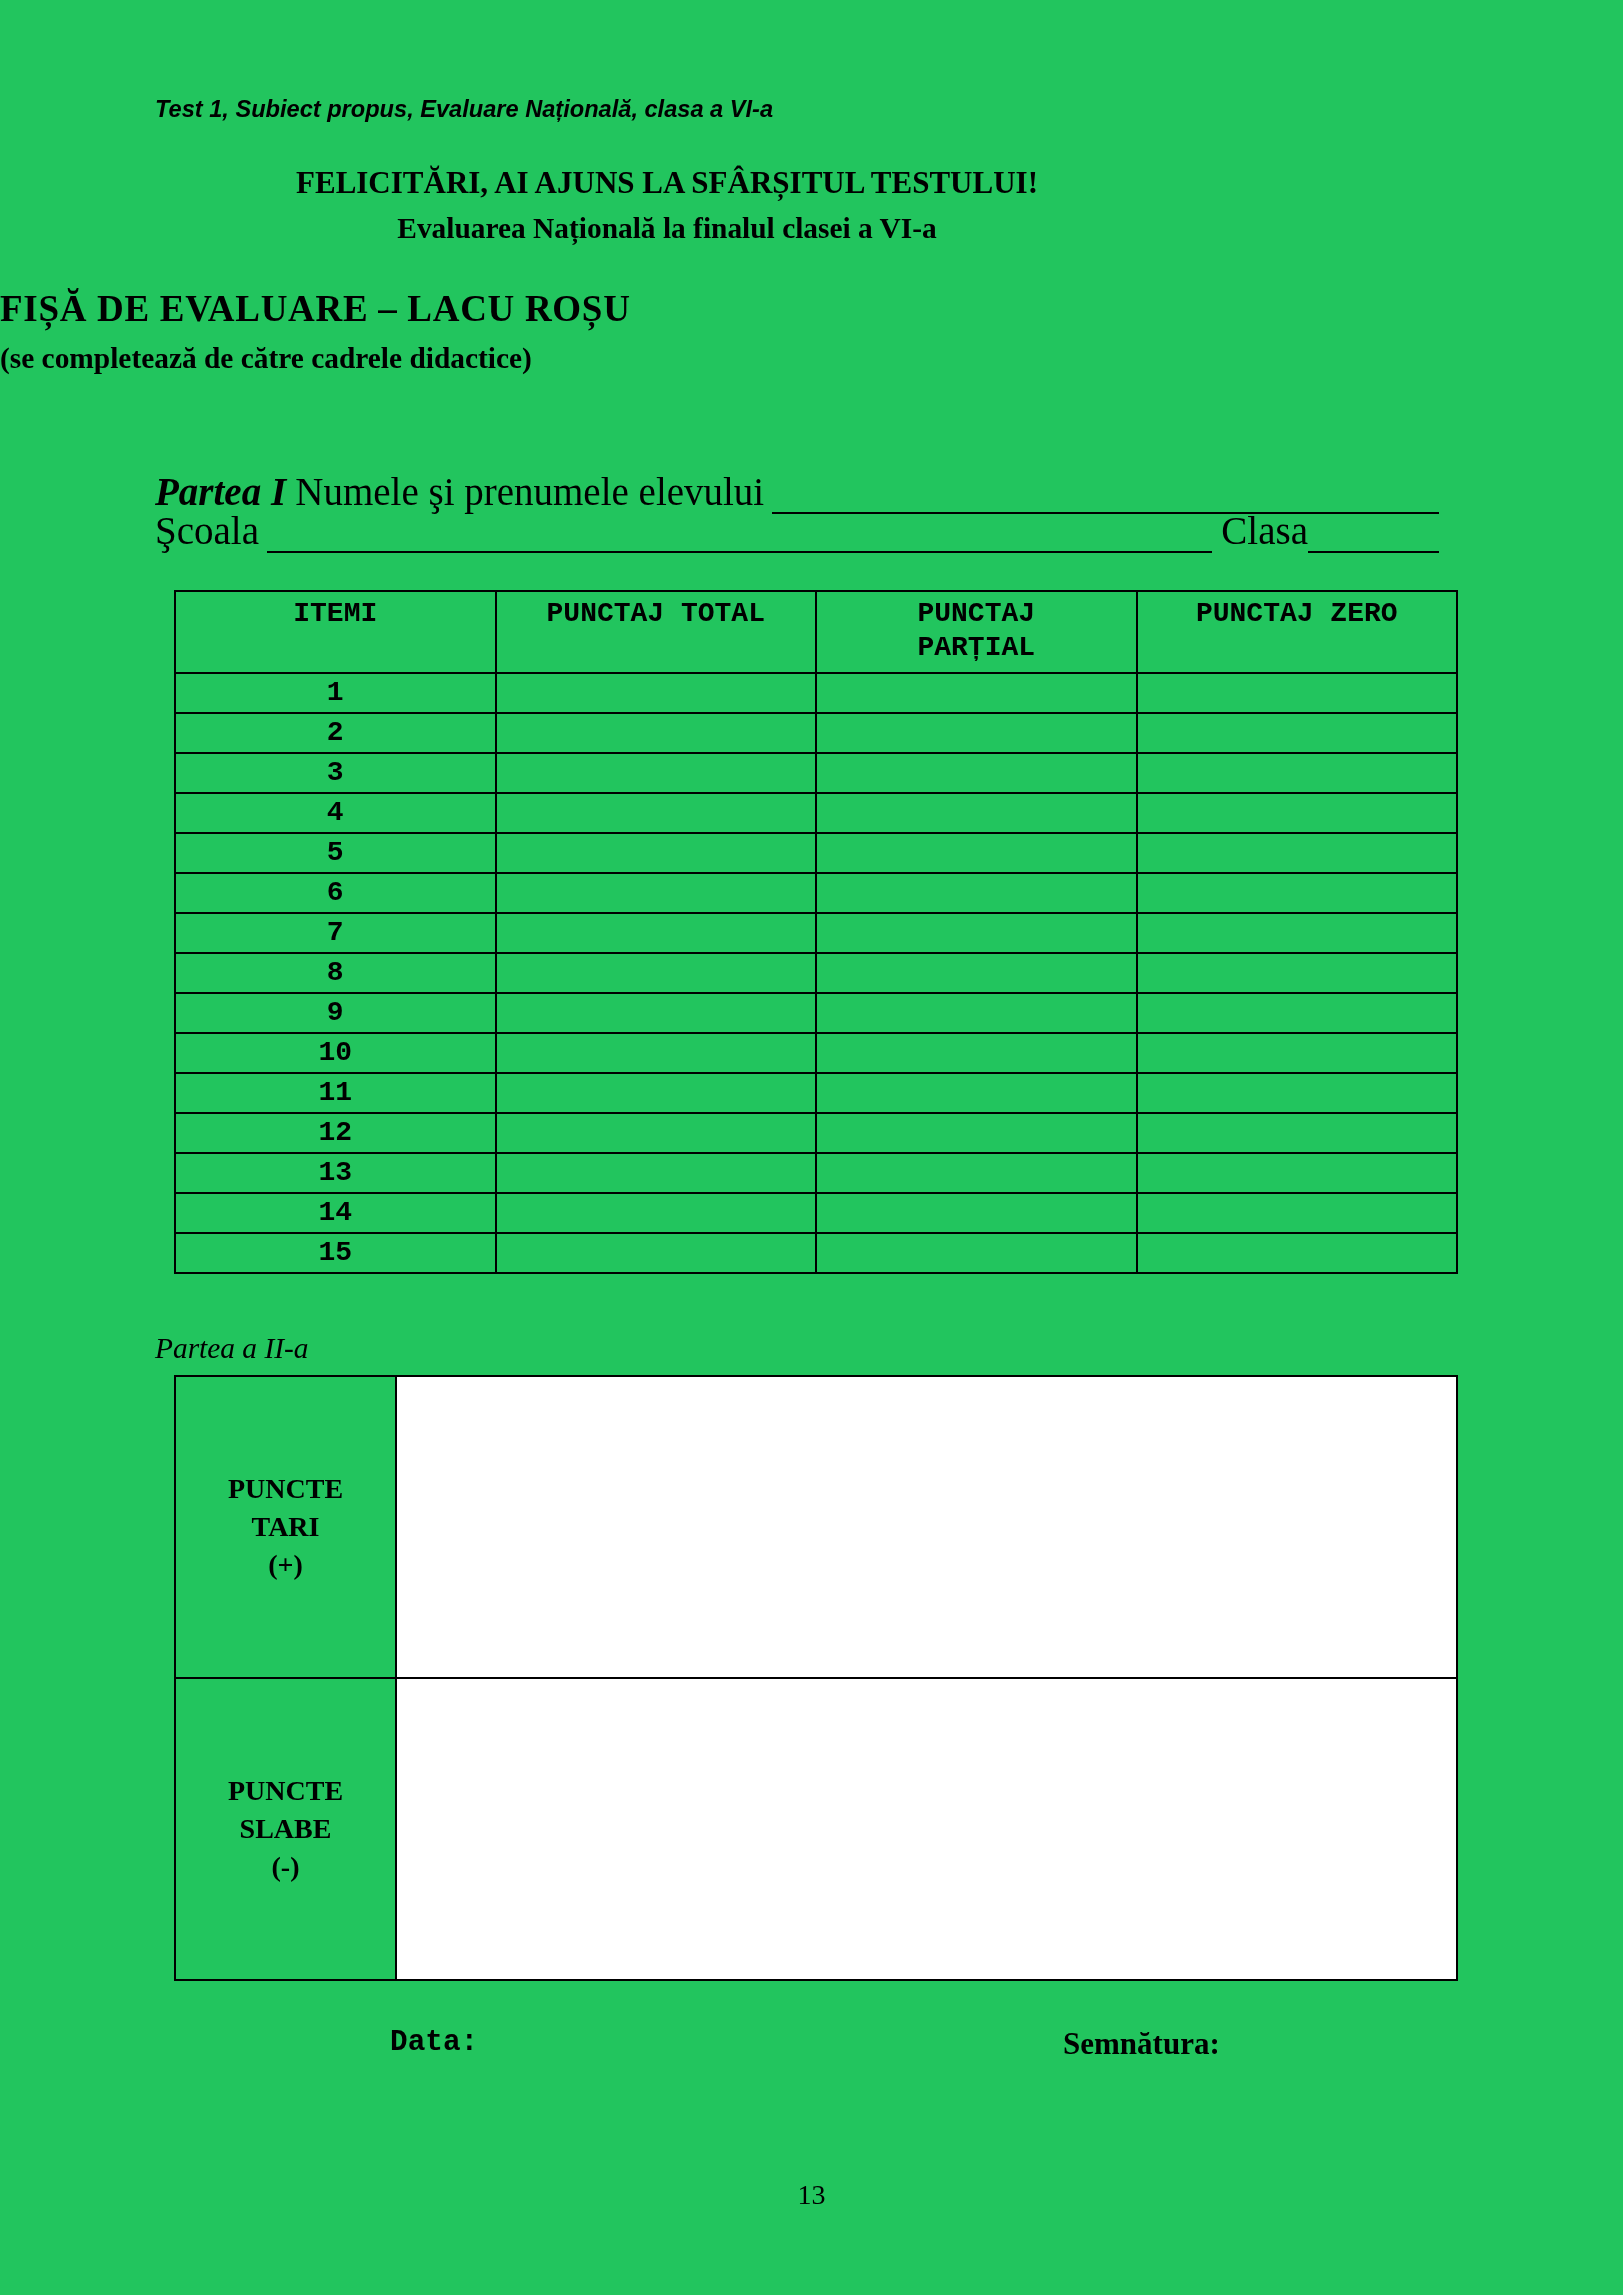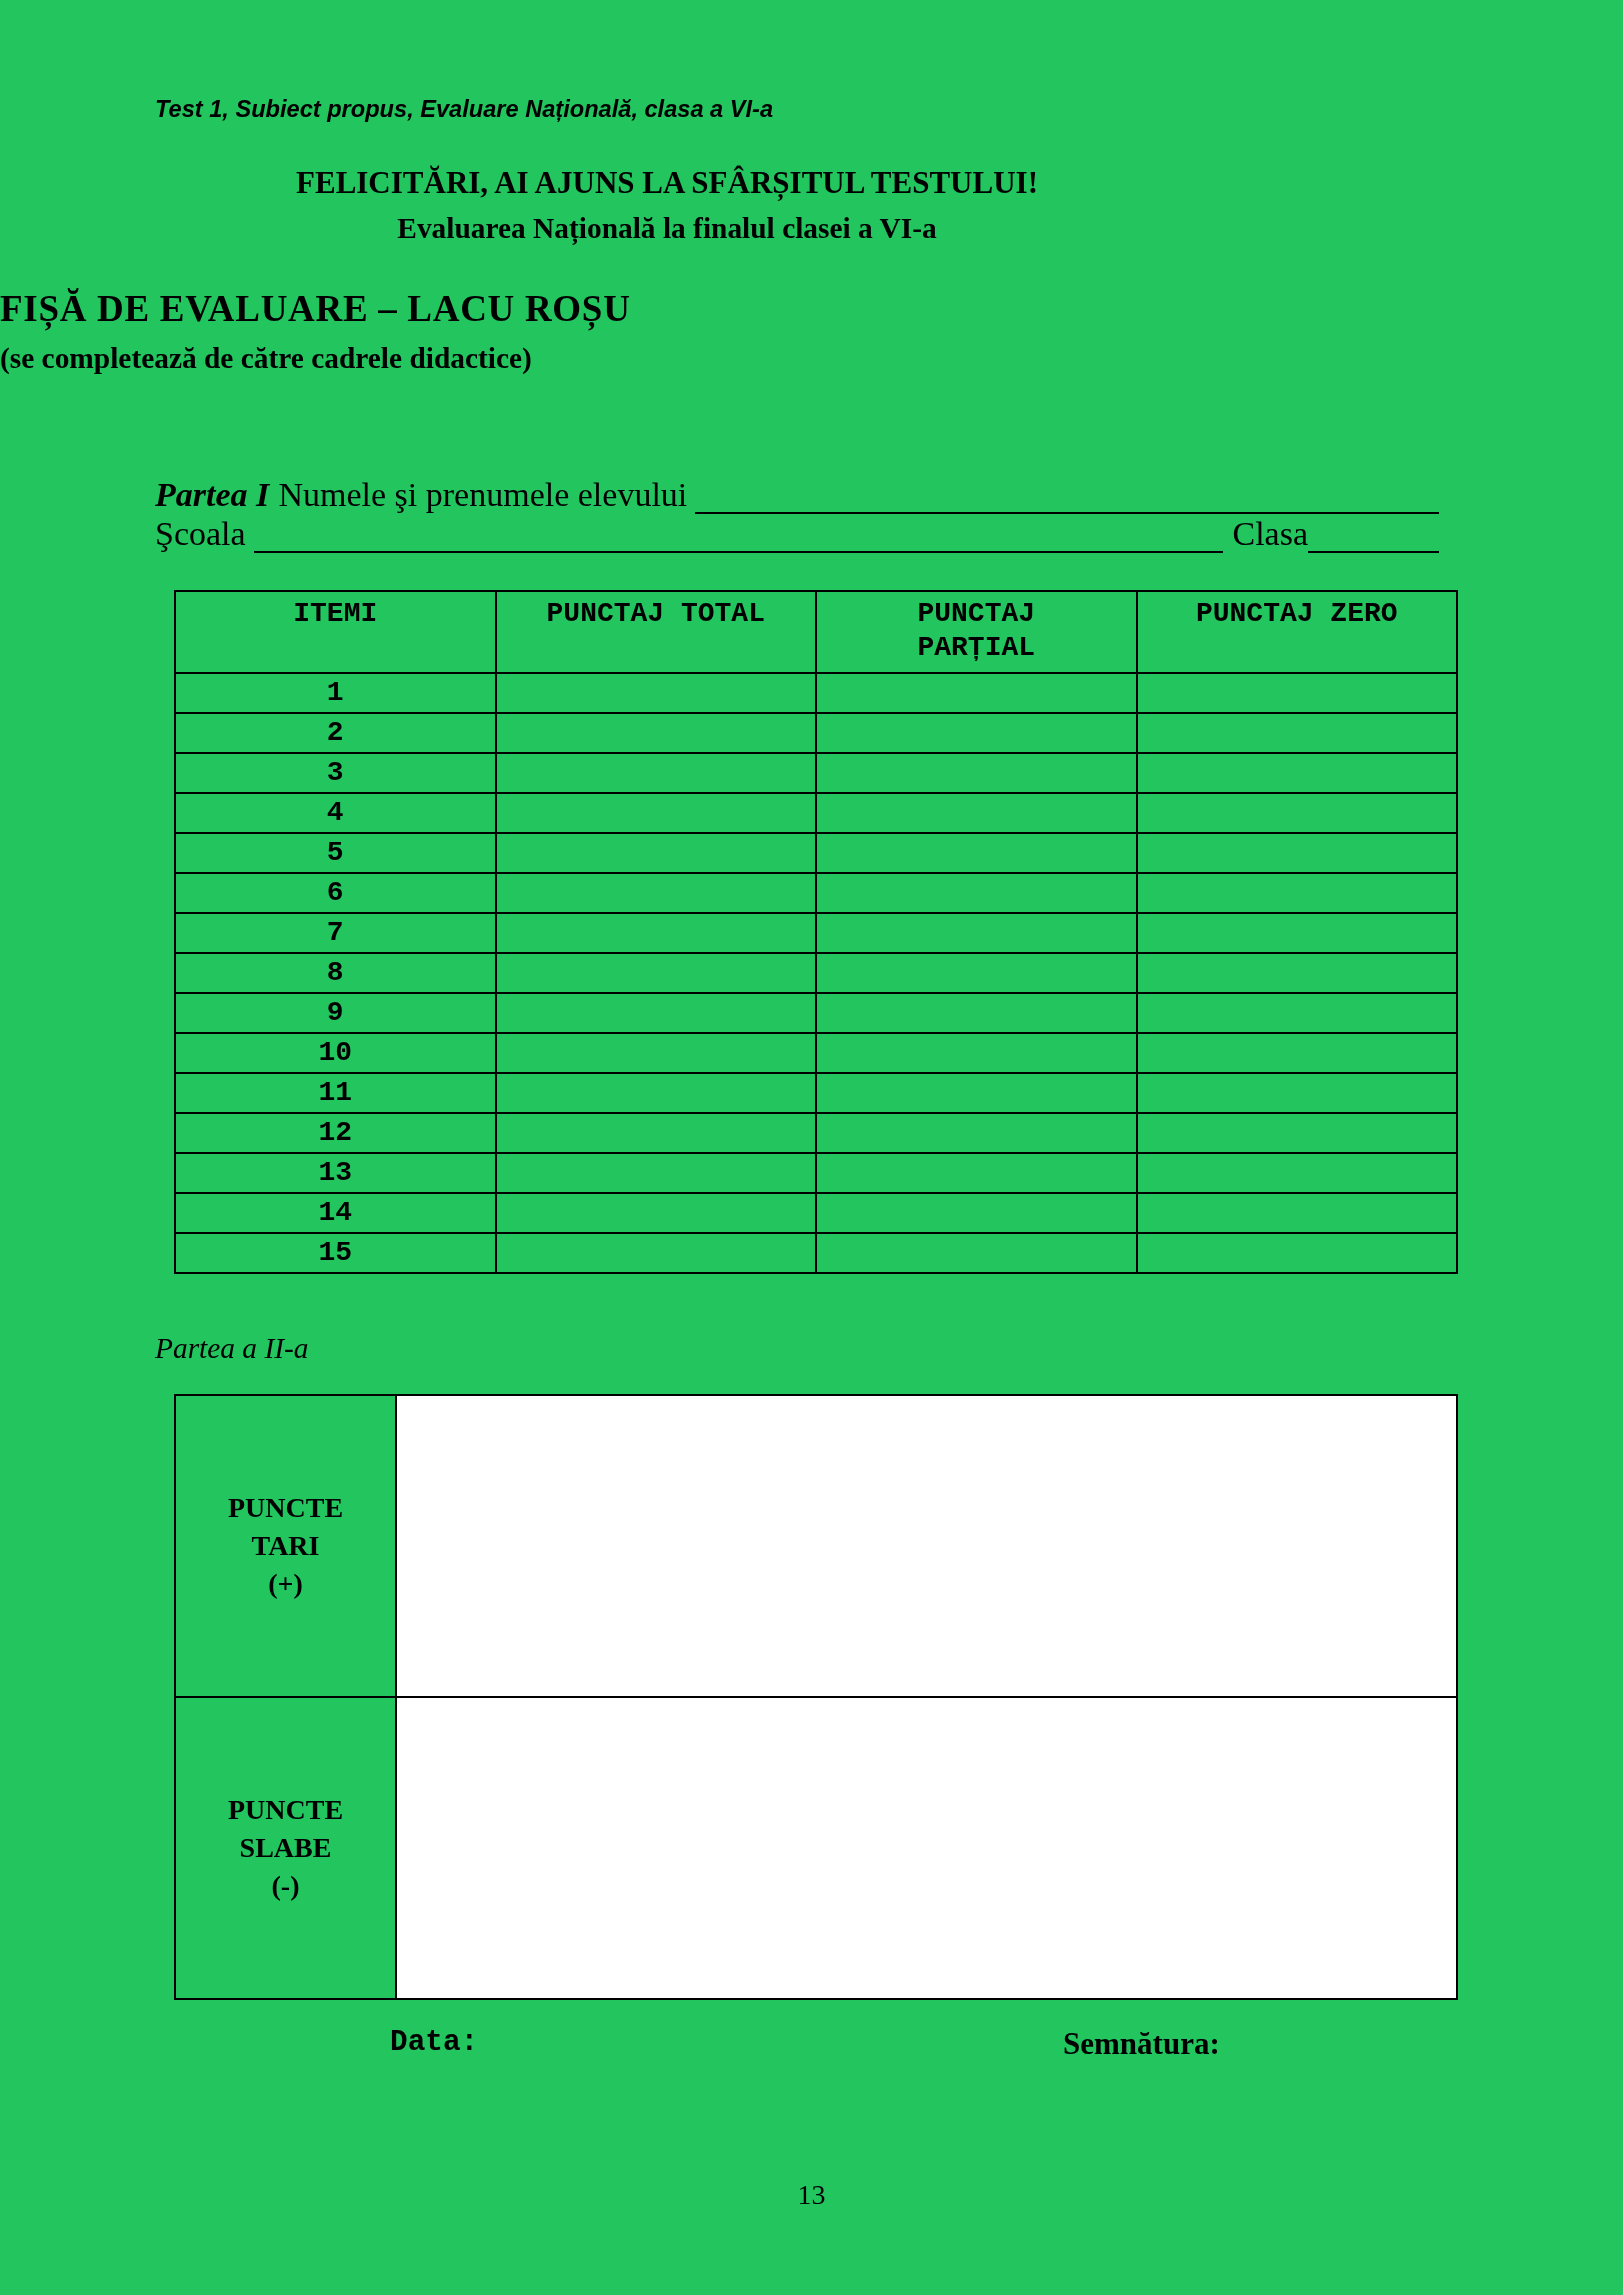--- a/index.html
+++ b/index.html
@@ -45,21 +45,21 @@
     font-weight: bold;
   }
   .form-title { font-size: 37px; margin-bottom: 11.8px; letter-spacing: 0.7px; }
   .form-subtitle { font-size: 29.4px; }
 
   .fill-section {
     position: absolute;
     left: 155px;
     top: 475px;
     width: 1284px;
-    font-size: 34px;
+    font-size: 39px;
   }
   .fill-row { display: flex; align-items: flex-end; height: 39px; }
   .partea-label { font-weight: bold; font-style: italic; margin-right: 9.2px; white-space: nowrap; }
   .plain-label { white-space: nowrap; }
   .blank { border-bottom: 2px solid #000; height: 5.2px; }
   .grow { flex: 1; margin-left: 7.9px; }
   .clasa-label { margin-left: 9.2px; }
   .clasa-blank { width: 131px; }
 
   table.scores {
@@ -99,21 +99,20 @@
     font-style: italic;
   }
 
   table.swot {
     position: absolute;
     left: 174px;
     top: 1375px;
     width: 1284px;
     border-collapse: collapse;
     table-layout: fixed;
-    margin-top: 19px;
   }
   table.swot td { border: 2px solid #000; }
   table.swot tr { height: 302px; }
   td.swot-label {
     width: 221px;
     text-align: center;
     vertical-align: middle;
     font-weight: bold;
     font-size: 28px;
     white-space: pre-line;

